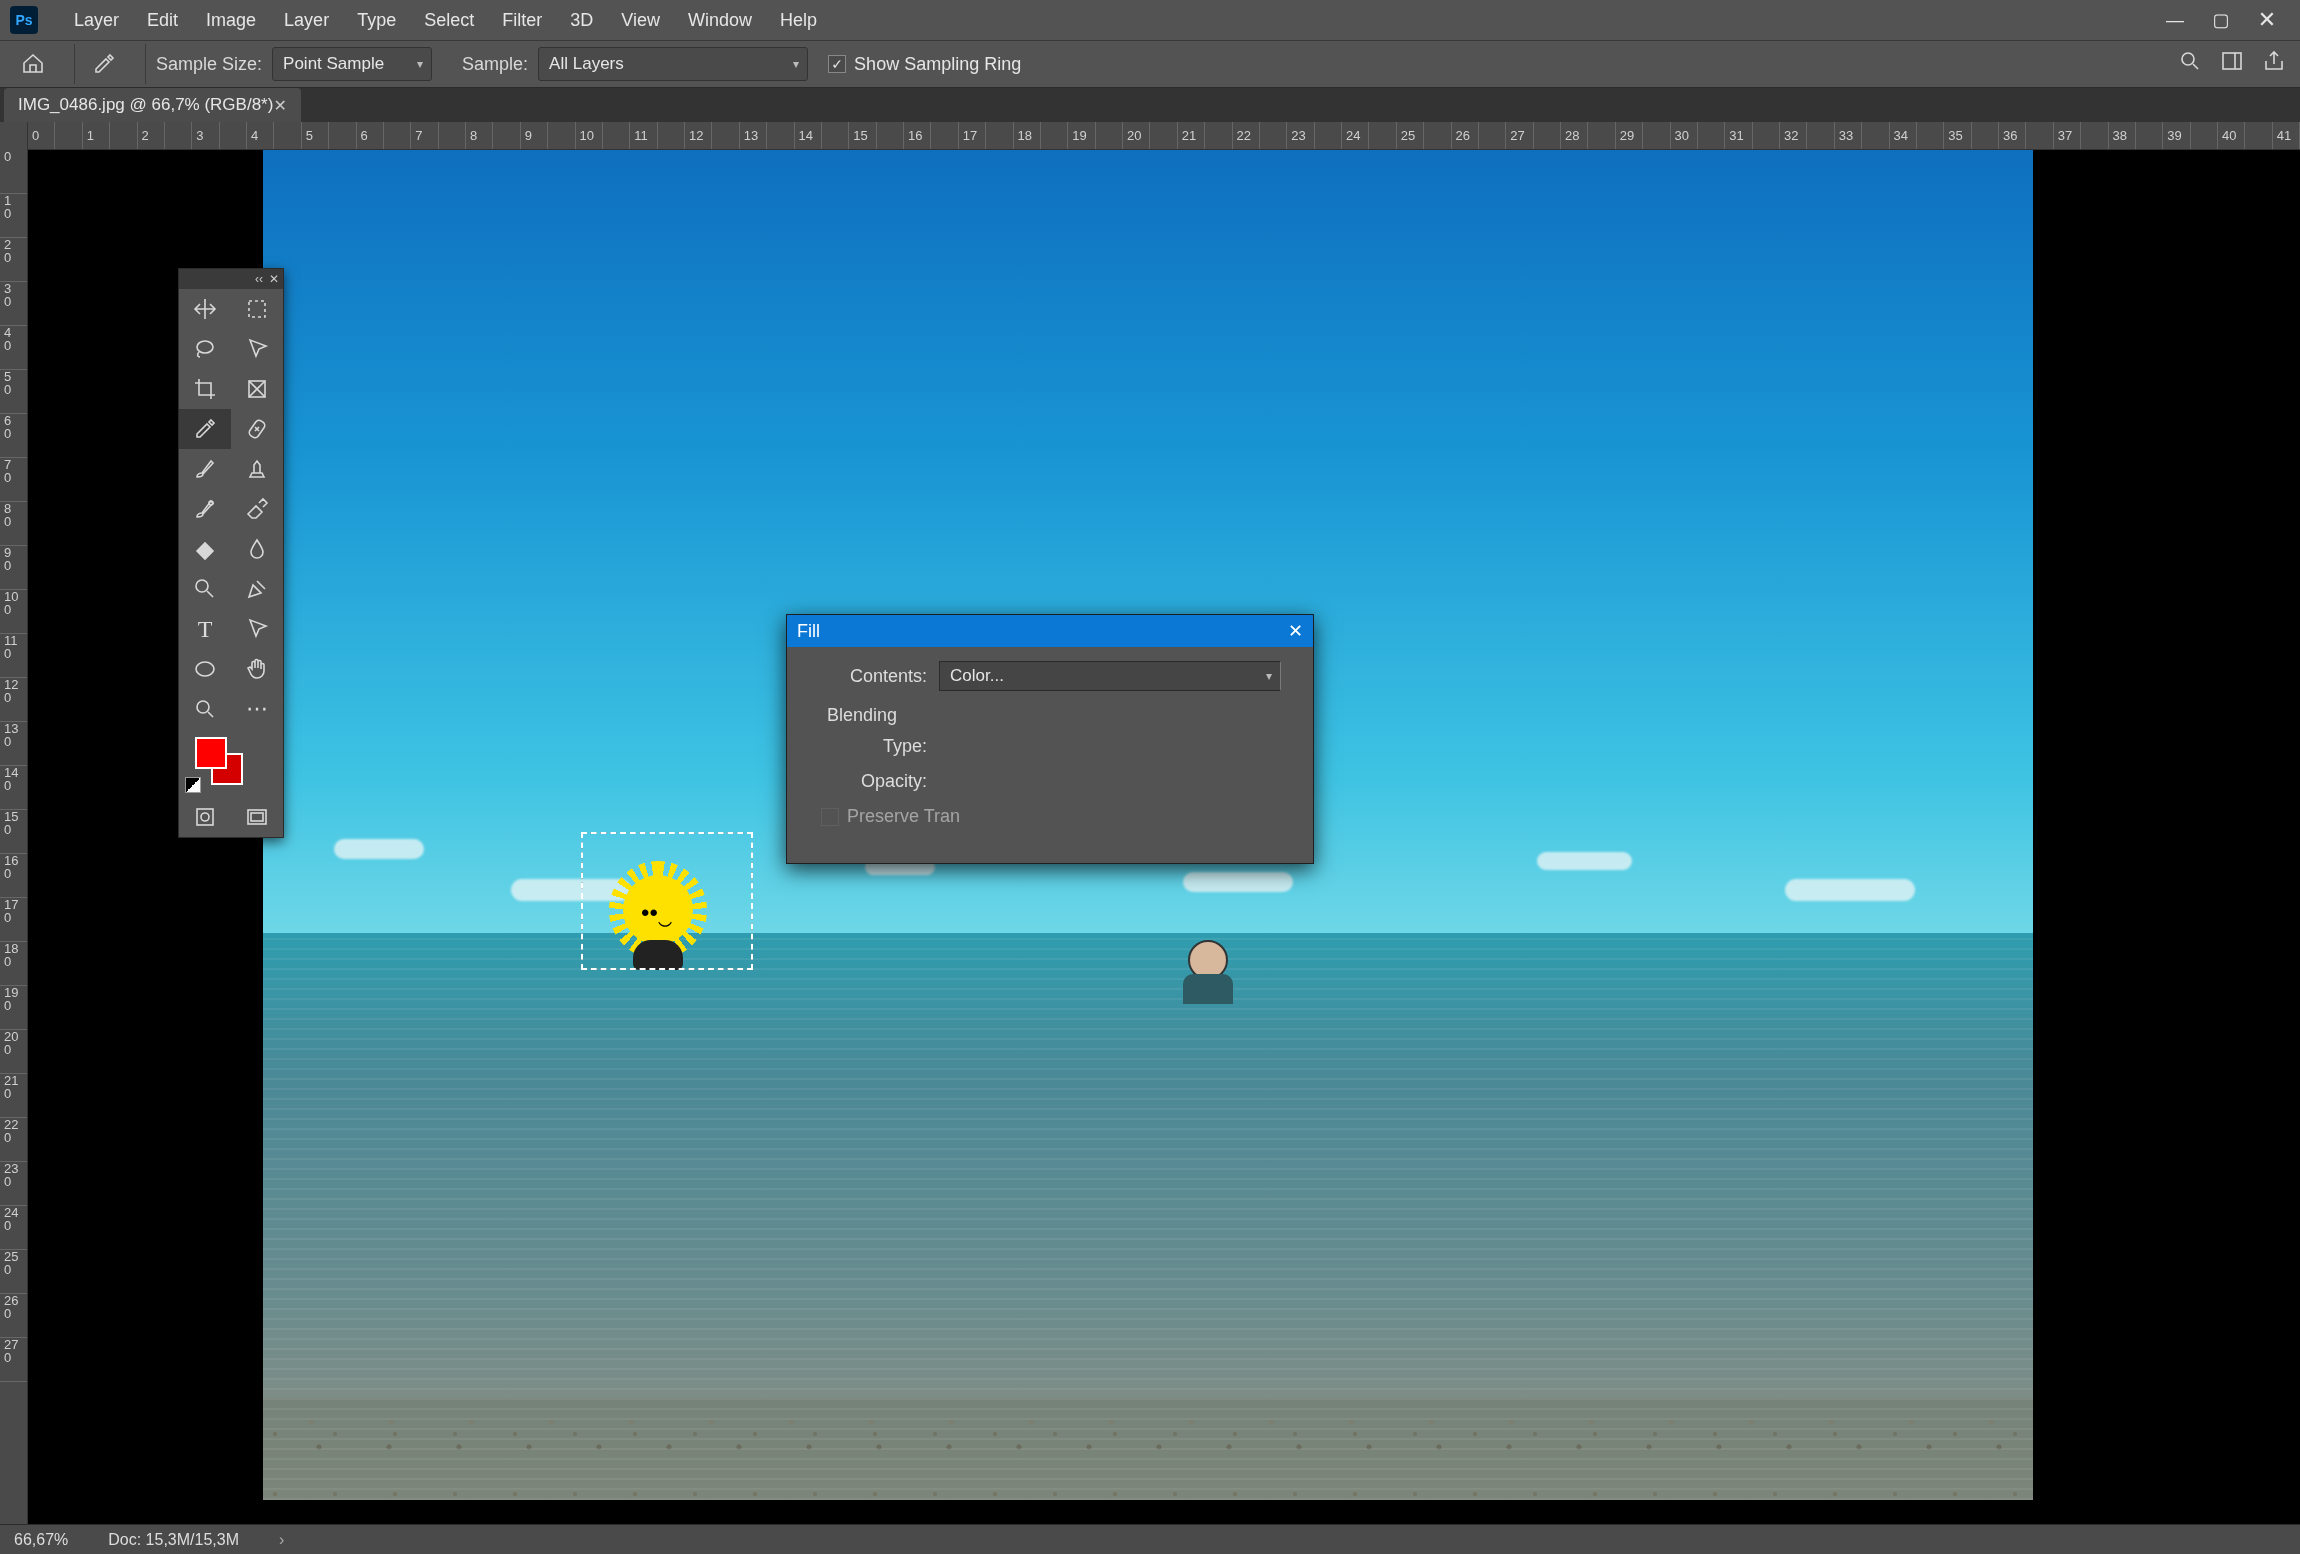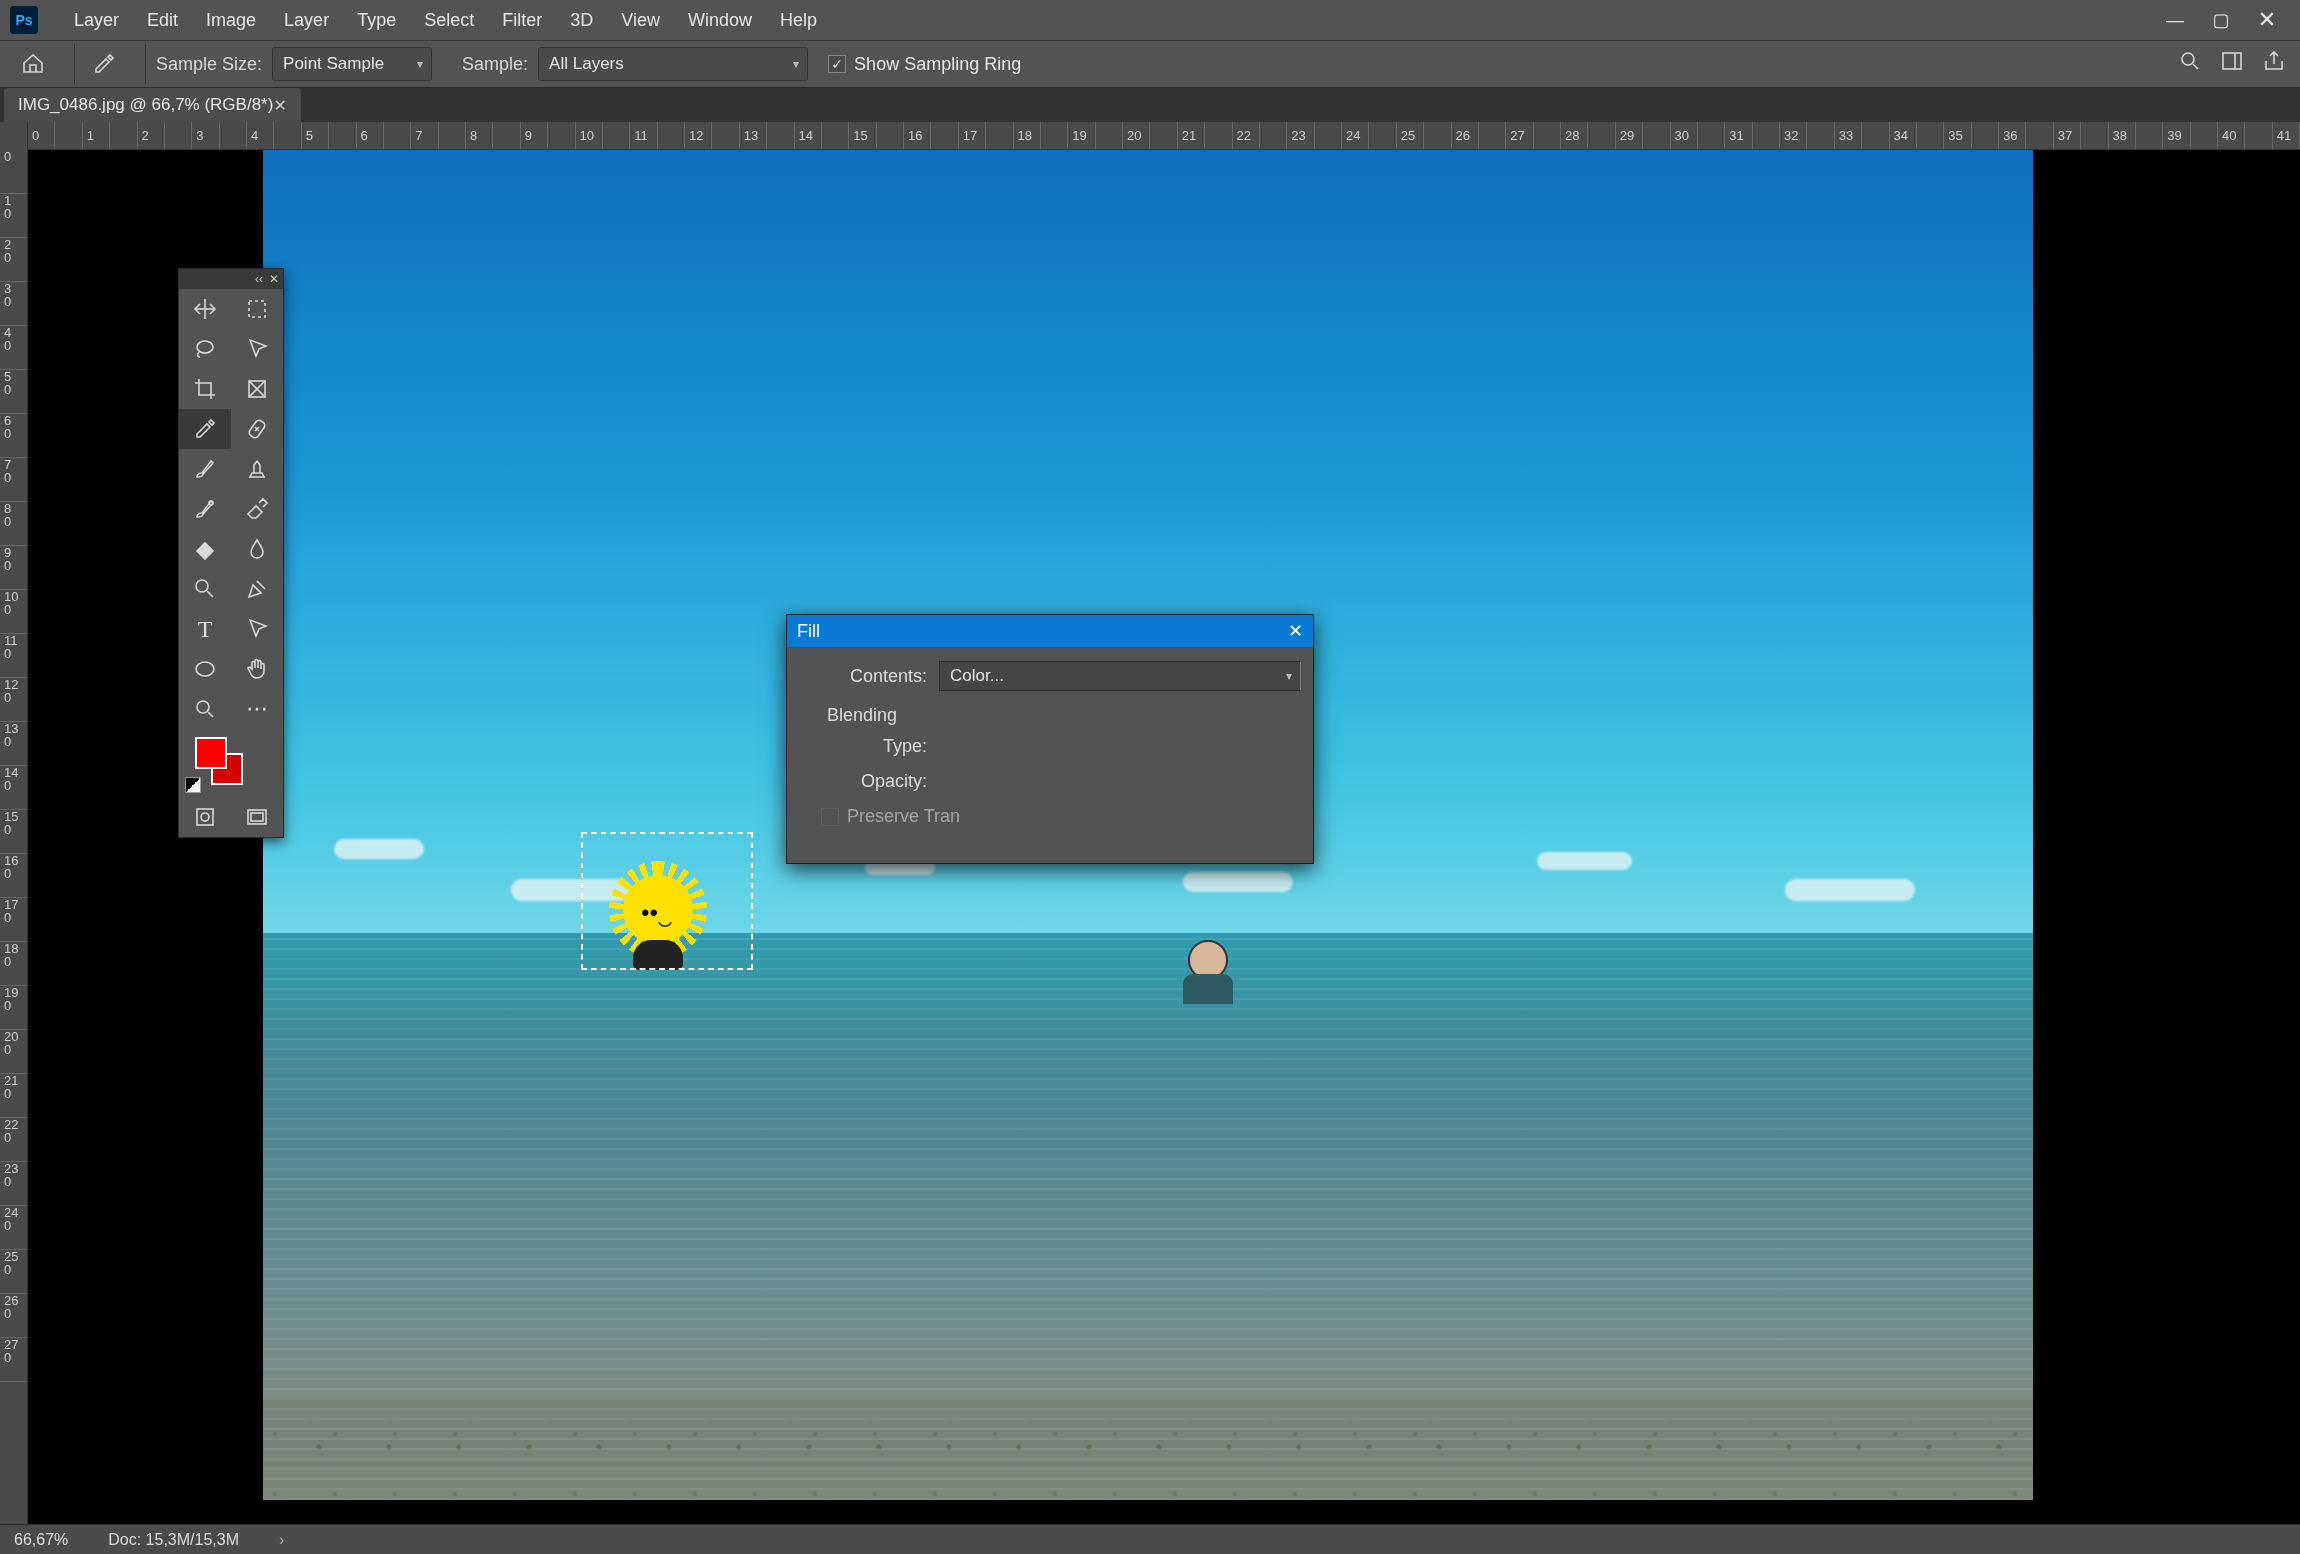--- a/index.html
+++ b/index.html
@@ -64,21 +64,21 @@
 .toolpanel .tool.active { background: #3a3a3a; }
 .toolpanel .swatches { position: relative; height: 68px; }
 .toolpanel .sw { position: absolute; width: 32px; height: 32px; border: 2px solid #fff; }
 .toolpanel .sw.fg { top: 8px; left: 16px; background: #ff0000; z-index: 2; }
 .toolpanel .sw.bg { top: 24px; left: 32px; background: #d40000; }
 .toolpanel .defcolors { position: absolute; bottom: 4px; left: 6px; width: 16px; height: 16px; border: 1px solid #999; background: linear-gradient(135deg, #000 50%, #fff 50%); }
 
 
 .dialog { position: absolute; top: 492px; left: 786px; width: 528px; background: #535353; border: 1px solid #1e1e1e; box-shadow: 0 6px 20px rgba(0,0,0,0.7); z-index: 30; color: #e6e6e6; font-size: 18px; }
 .dialog .titlebar { height: 32px; background: #0a78d4; color: #fff; display: flex; align-items: center; padding: 0 10px; font-size: 18px; justify-content: space-between; }
-.dialog .body { padding: 14px 12px 22px 16px; display: flex; gap: 16px; }
+.dialog .body { padding: 14px 32px 22px 16px; display: flex; gap: 16px; }
 .dialog .form { flex: 1; }
 .dialog .row { display: flex; align-items: center; margin-bottom: 14px; }
 .dialog .row .lab { width: 124px; text-align: right; margin-right: 12px; color: #ddd; }
 .dialog .ps-dd { flex: 1; height: 30px; background: #454545; border: 1px solid #2b2b2b; border-right: 1px solid #7a7a7a; color: #e6e6e6; padding: 0 10px; display: flex; align-items: center; position: relative; font-size: 17px; }
 .dialog .ps-dd .caret { position: absolute; right: 8px; color: #bbb; font-size: 12px; }
 .dialog .section-label { margin: 8px 0 10px 24px; color: #ddd; }
 .dialog .cb2 { width: 18px; height: 18px; border: 1px solid #6a6a6a; margin-right: 8px; display: inline-block; }
 .dialog .btncol { width: 92px; display: flex; flex-direction: column; gap: 14px; }
 .dialog .ps-btn { height: 36px; border: 1px solid #8a8a8a; border-radius: 18px; background: transparent; color: #e6e6e6; font-size: 17px; display: flex; align-items: center; justify-content: center; }
 

